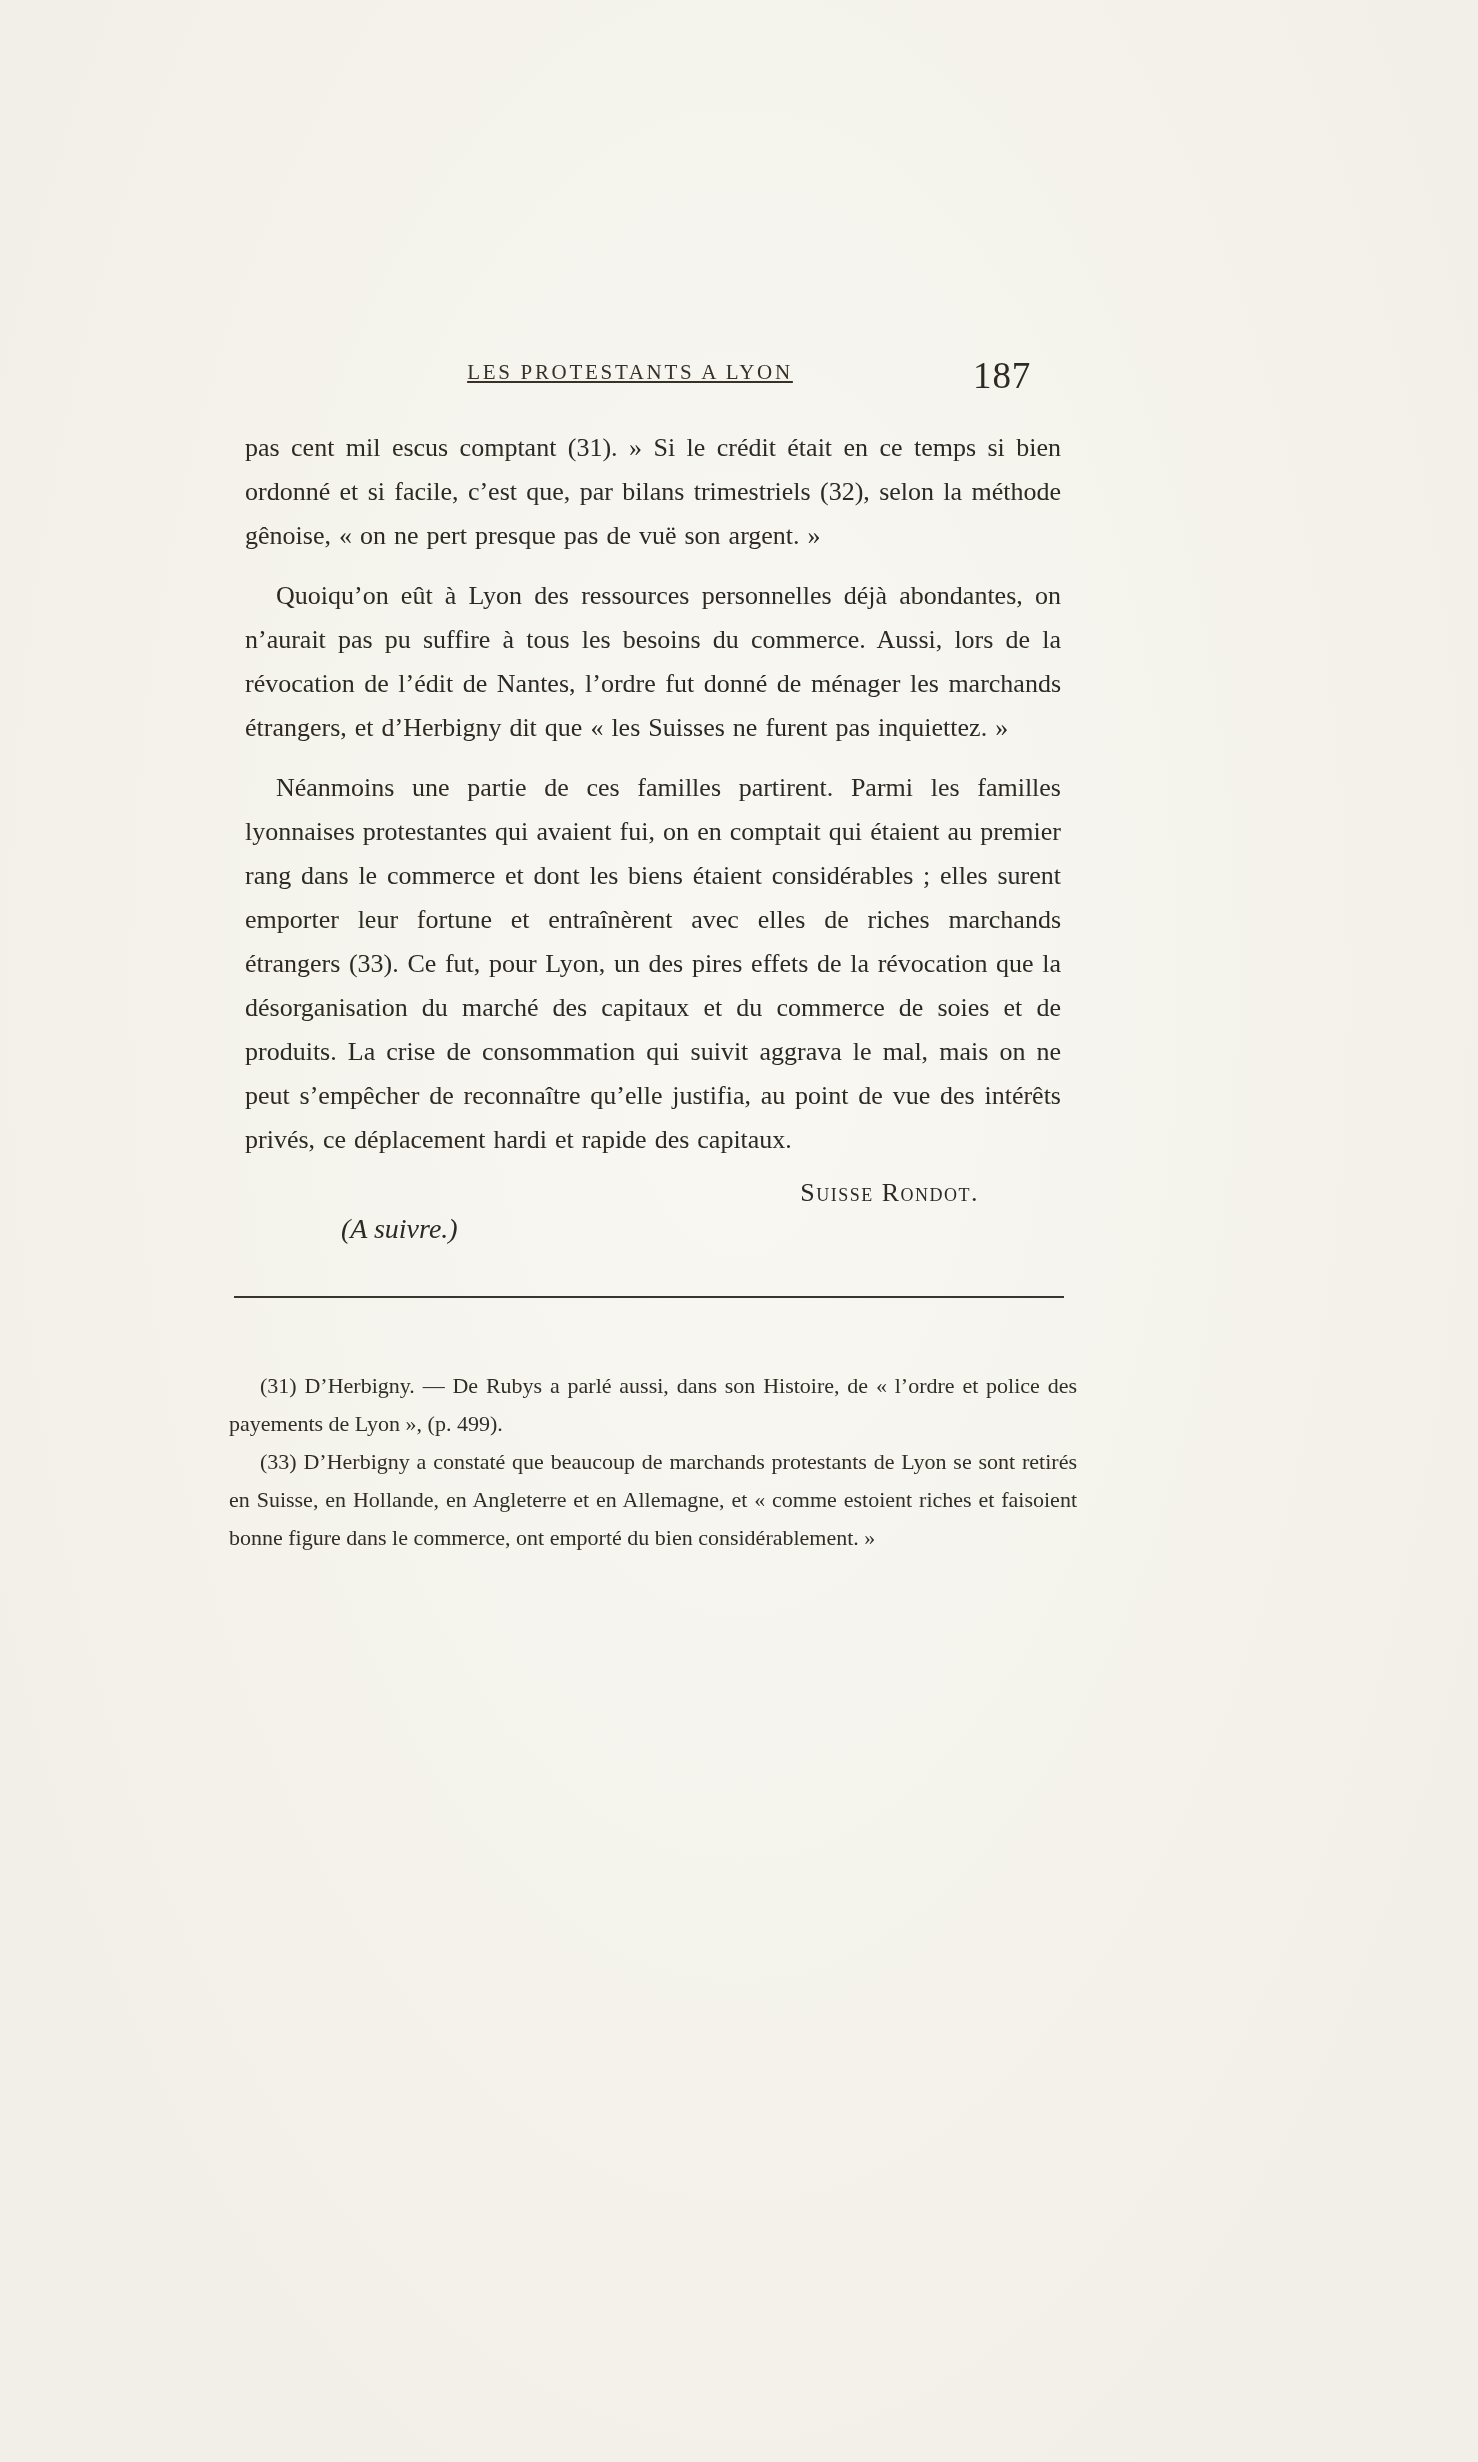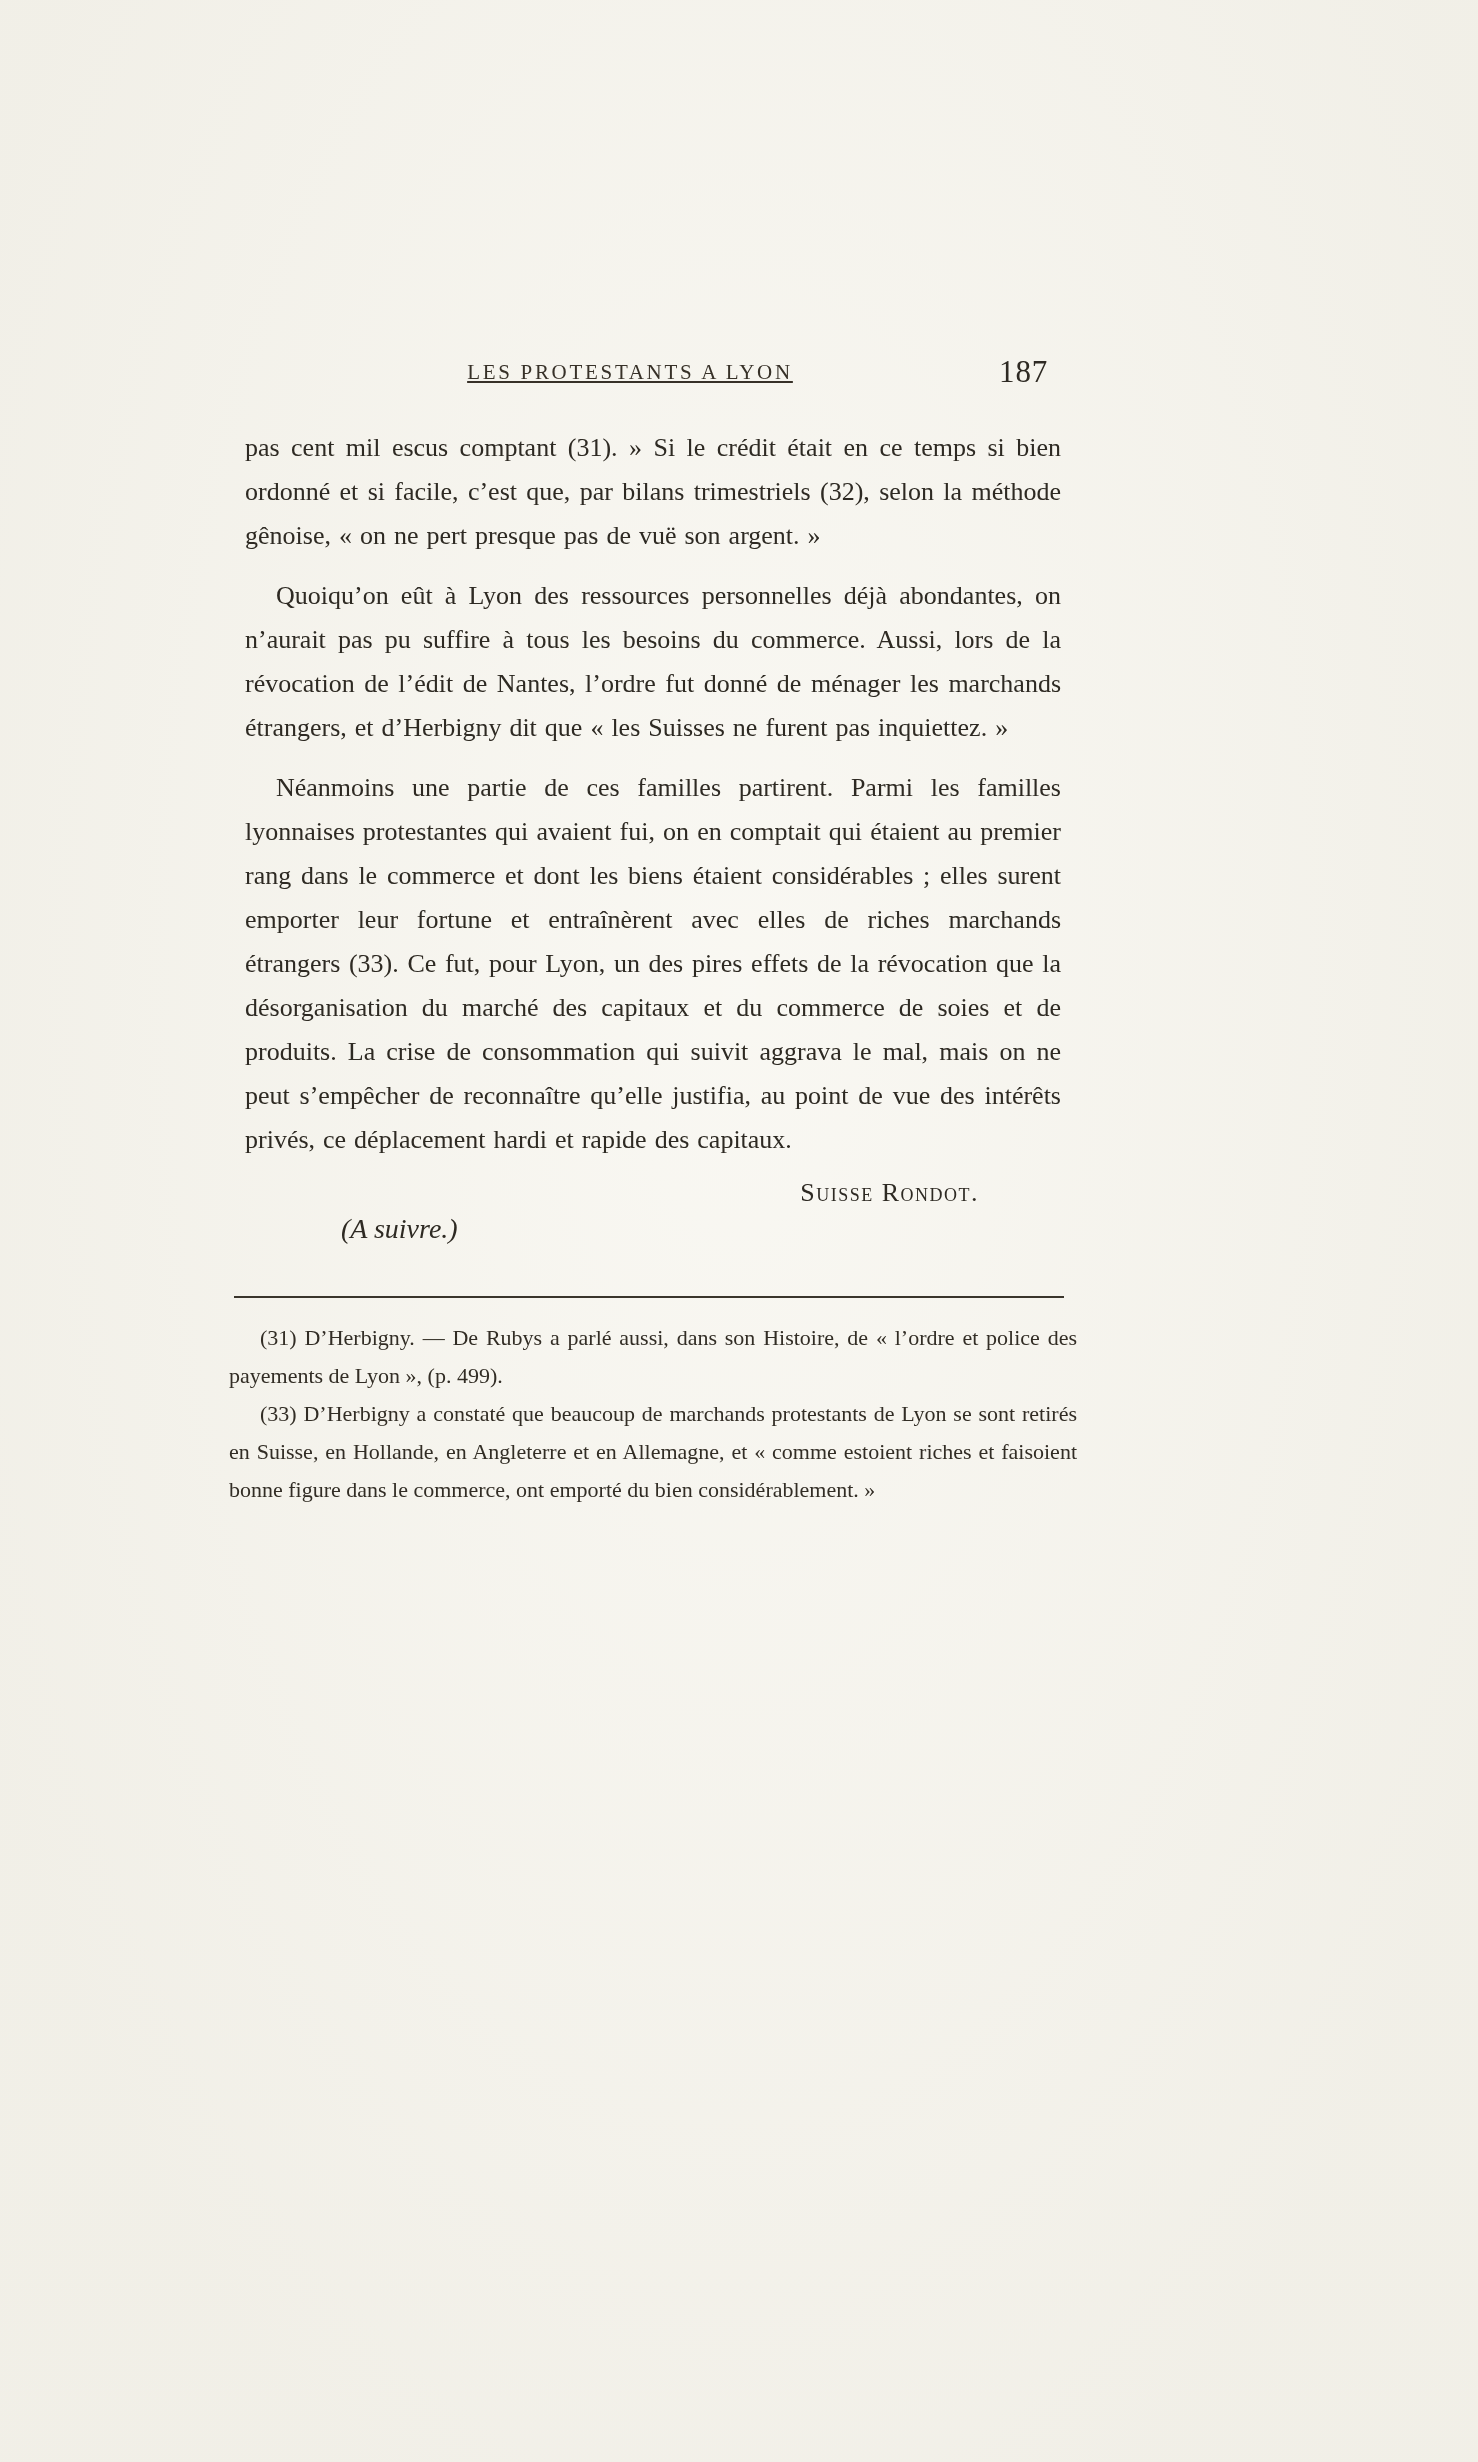--- a/index.html
+++ b/index.html
@@ -32,23 +32,23 @@
   .running-title {
     text-align: center;
     font-size: 21px;
     letter-spacing: 2.7px;
     color: #373128;
     padding-right: 46px;
     text-decoration: underline;
   }
   .folio {
     position: absolute;
-    right: 29px;
+    right: 46px;
     top: -6.2px;
-    font-size: 31px;
+    font-size: 37px;
     letter-spacing: 0.8px;
     color: #2e2a23;
   }
   .body-text {
     margin-top: 32px;
     font-size: 26px;
     line-height: 44px;
     text-align: justify;
     word-spacing: 1.5px;
   }
@@ -70,21 +70,21 @@
   }
   .footnote-rule {
     margin-top: 51px;
     margin-left: 4.6px;
     width: 830px;
     height: 2.3px;
     background: #3a352c;
     border: none;
   }
   .footnotes {
-    margin-top: 21px;
+    margin-top: 69px;
     font-size: 22px;
     line-height: 38px;
     text-align: justify;
     color: #322d25;
   }
   .footnote { margin: 0; text-indent: 31px; }
 </style>
 </head>
 <body>
 

